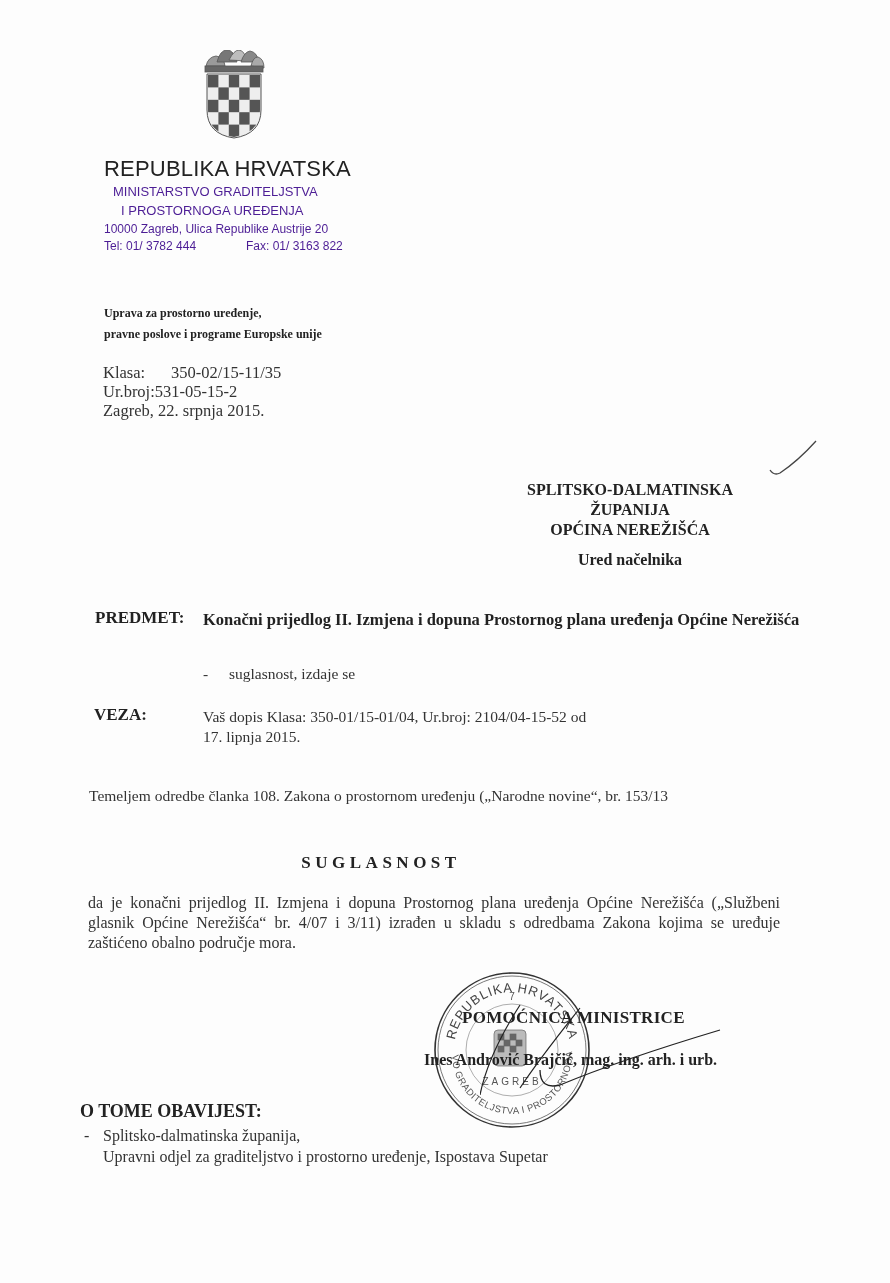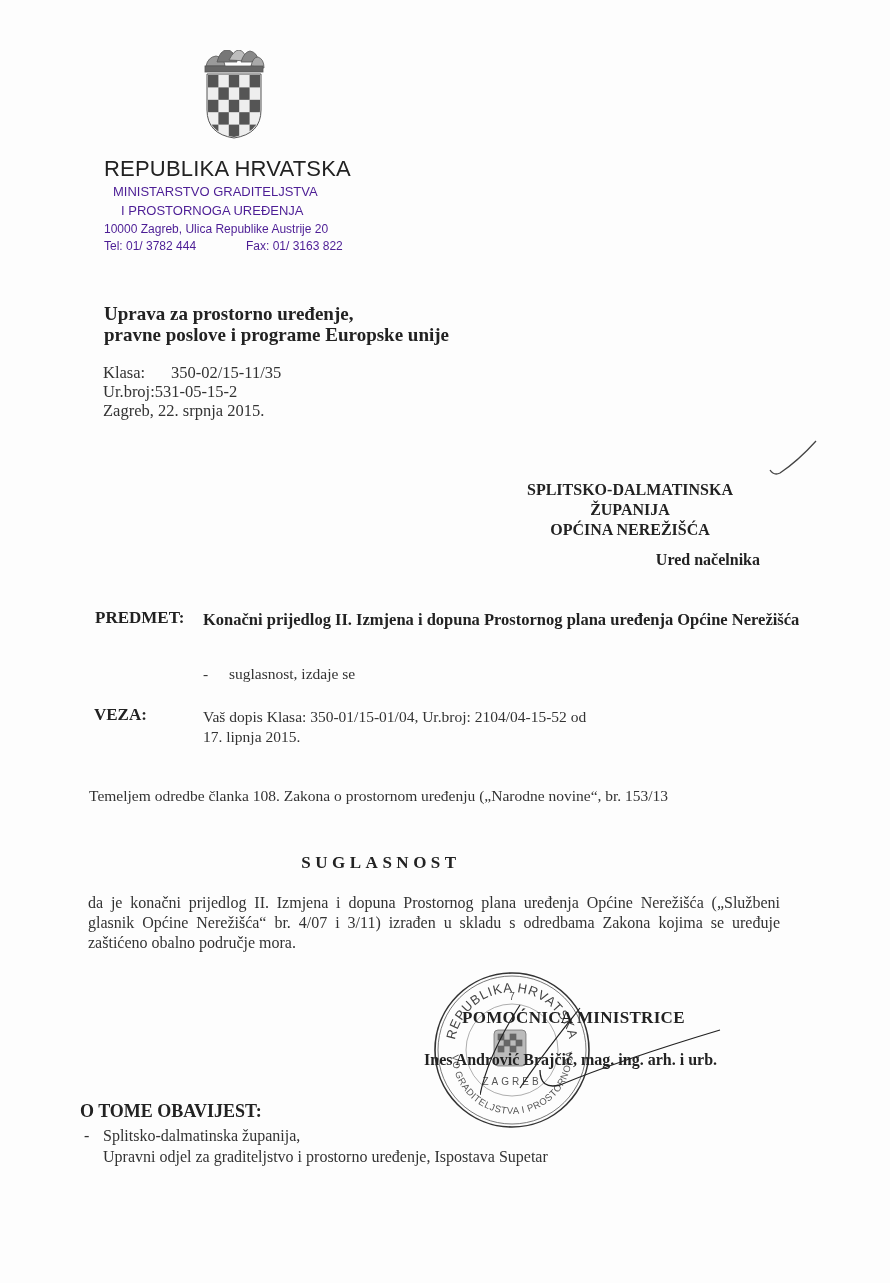--- a/index.html
+++ b/index.html
@@ -18,29 +18,29 @@
     
     #coat { left: 203px; top: 50px; width: 62px; height: 90px; }
     #hdr-country { left: 104px; top: 156px; font-size: 22px; letter-spacing: 0.2px; color:#222; }
     .hdr-line { font-size: 13px; color:#4c1d95; white-space: nowrap; }
     #hdr-min1 { left: 113px; top: 184px; }
     #hdr-min2 { left: 121px; top: 203px; }
     #hdr-addr { left: 104px; top: 222px; font-size: 12px; }
     #hdr-tel  { left: 104px; top: 239px; font-size: 12px; }
     #hdr-fax  { left: 246px; top: 239px; font-size: 12px; }
 
-    #dept { left: 104px; top: 303px; font-size: 19px; line-height: 21px; font-weight: bold; color:#222; }
+    #dept { left: 104px; top: 303px; font-size: 12px; line-height: 21px; font-weight: bold; color:#222; }
     #meta { left: 103px; top: 363px; font-size: 16.5px; line-height: 19px; color:#333; }
     #meta .row span:first-child { display: inline-block; }
     #meta .k1 { width: 68px; }
 
     #check { left: 768px; top: 440px; width: 50px; height: 40px; }
 
     #recipient { left: 500px; top: 480px; width: 260px; text-align: center; font-weight: bold; font-size: 16px; line-height: 20px; color:#222; }
-    #recipient .office { margin-top: 10px; text-align: right; }
+    #recipient .office { margin-top: 10px; }
 
     #predmet-label { left: 95px; top: 608px; font-size: 17px; font-weight: bold; color:#222; }
     #predmet-text { left: 203px; top: 610px; width: 600px; font-size: 16.5px; line-height: 20px; font-weight: bold; color:#222; }
     #predmet-sub { left: 203px; top: 665px; font-size: 15.5px; color:#333; }
     #predmet-sub .dash { display:inline-block; width: 26px; }
 
     #veza-label { left: 94px; top: 705px; font-size: 17px; font-weight: bold; color:#222; }
     #veza-text { left: 203px; top: 707px; width: 520px; font-size: 15.5px; line-height: 20px; color:#333; }
 
     #para1 { left: 89px; top: 786px; width: 700px; font-size: 15.5px; line-height: 20px; color:#333; }

